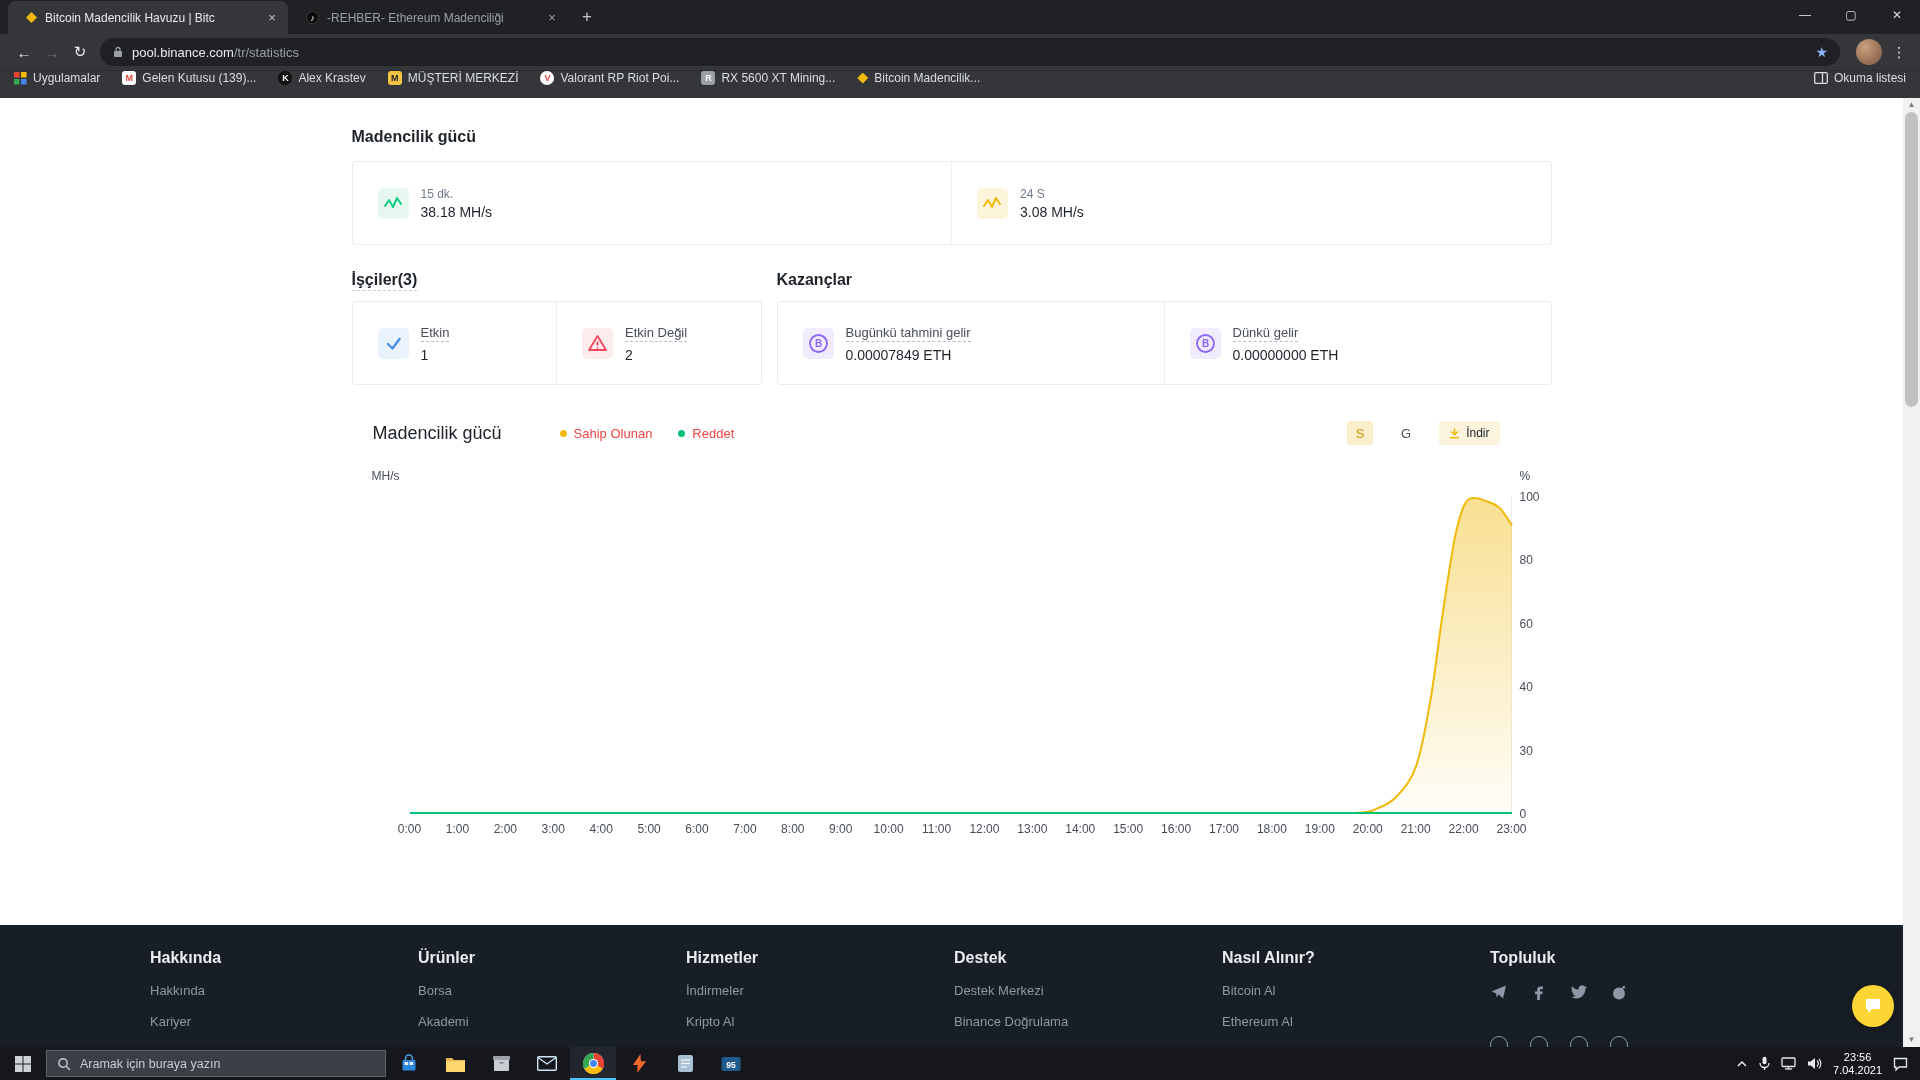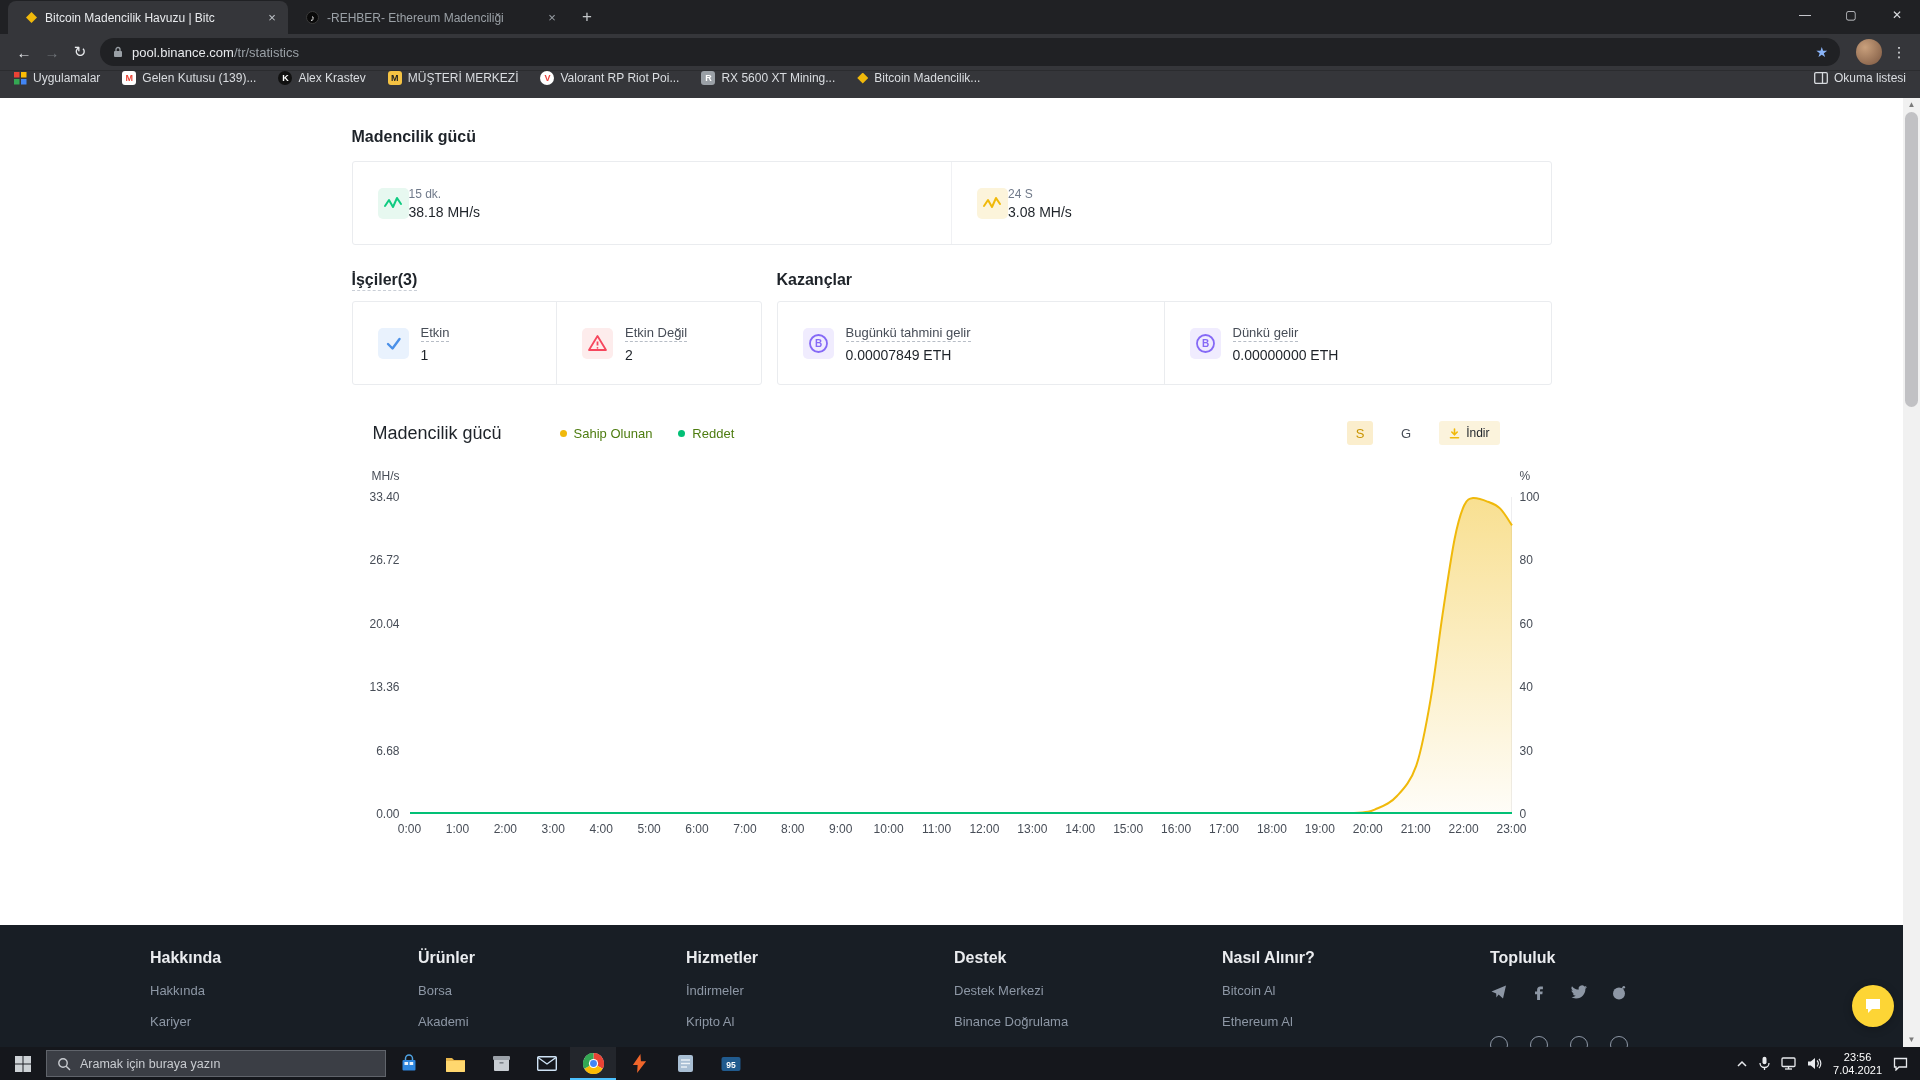--- a/index.html
+++ b/index.html
@@ -39,40 +39,40 @@
 
   
   .viewport { flex:1; background:#fff; position:relative; overflow:hidden; }
   .page-scroll { position:absolute; left:0; top:0; right:17px; bottom:0; display:flex; flex-direction:column; overflow:hidden;justify-content:space-between; }
   .page-content { height:827px; overflow:hidden; flex:none; }
   .page { width:1200px; margin:0 auto; }
   .section-title { font-size:16px; font-weight:600; color:#1E2329; }
   .dotted { border-bottom:1px dashed #C9CED6; padding-bottom:2px; }
   .card { border:1px solid #EAECEF; border-radius:3px; background:#fff; display:flex; }
   .stats-card { margin-top:15px; height:84px; }
-  .stat { flex:1; display:flex; align-items:center; padding-left:25px; }
+  .stat { flex:1; display:flex; align-items:center; gap:12px; padding-left:25px; }
   .stat + .stat { border-left:1px solid #F0F1F4; }
   .ic { width:31px; height:31px; border-radius:5px; display:flex; align-items:center; justify-content:center; flex:none; }
   .ic.green { background:#E7F8F0; } .ic.yellow { background:#FCF4DB; }
   .ic.blue { background:#E9F2FD; } .ic.red { background:#FDECEC; } .ic.purple { background:#F0ECFE; }
   .stat-label { font-size:12px; color:#707A8A; }
   .stat-value { font-size:14px; color:#1E2329; font-weight:500; margin-top:3px; }
   .dashed-label { font-size:13px; color:#474D57; border-bottom:1px dashed #B7BDC6; display:inline-block; padding-bottom:1px; }
   .mini-value { font-size:14px; color:#1E2329; margin-top:5px; }
   .two-col { display:flex; gap:15px; margin-top:26px; }
   .col-left { width:410px; flex:none; } .col-right { flex:1; }
   .mini-card { margin-top:12px; height:84px; }
   .mini-item { flex:1; display:flex; align-items:center; gap:12px; padding-left:25px; }
   .mini-item + .mini-item { border-left:1px solid #EAECEF; }
 
   
   .chart-head { display:flex; align-items:center; margin-top:36px; padding:0 0 0 21px; height:24px; }
   .chart-title { font-size:18px; font-weight:500; color:#1E2329; }
   .legend { display:flex; align-items:center; gap:26px; margin-left:58px; }
-  .legend-item { display:flex; align-items:center; gap:7px; font-size:13px; color:#4d7c0f; }
+  .legend-item { display:flex; align-items:center; gap:7px; font-size:13px; color:#ef4444; }
   .dot { width:7px; height:7px; border-radius:50%; flex:none; }
   .controls { margin-left:auto; display:flex; align-items:center; gap:20px; padding-right:52px; }
   .range-btn { min-width:26px; height:24px; border-radius:3px; display:flex; align-items:center; justify-content:center; font-size:13px; color:#474D57; }
   .range-btn.selected { background:#FBEECD; color:#C99400; }
   .download-btn { height:24px; border-radius:3px; background:#FBF3DC; display:flex; align-items:center; gap:6px; padding:0 10px; font-size:12px; color:#1E2329; }
   .chart-area { position:relative; margin-top:22px; height:380px; }
   .axis-unit { position:absolute; top:2px; font-size:12px; color:#474D57; }
   .axis-unit.left { left:0; width:48px; text-align:right; }
   .axis-unit.right { left:1168px; }
   .yticks { position:absolute; top:30px; height:317px; width:48px; }
@@ -309,28 +309,20 @@
                     <path d="M1.5 9.8 h8" stroke="#F0B90B" stroke-width="1.6" stroke-linecap="round"></path>
                   </svg>
                 <span>İndir</span>
               </span>
             </span>
           </div>
 
           <div class="chart-area">
             <div class="axis-unit left">MH/s</div>
             <div class="axis-unit right">%</div>
-            <div class="yticks left" id="yticks-left">
-                <div class="ytick" style="top: 0px;">33.40</div>
-                <div class="ytick" style="top: 63.4px;">26.72</div>
-                <div class="ytick" style="top: 126.8px;">20.04</div>
-                <div class="ytick" style="top: 190.2px;">13.36</div>
-                <div class="ytick" style="top: 253.6px;">6.68</div>
-                <div class="ytick" style="top: 317px;">0.00</div>
-              </div>
             <div class="yticks right" id="yticks-right">
                 <div class="ytick" style="left: 0px; top: 0px;">100</div>
                 <div class="ytick" style="left: 0px; top: 63.4px;">80</div>
                 <div class="ytick" style="left: 0px; top: 126.8px;">60</div>
                 <div class="ytick" style="left: 0px; top: 190.2px;">40</div>
                 <div class="ytick" style="left: 0px; top: 253.6px;">30</div>
                 <div class="ytick" style="left: 0px; top: 317px;">0</div>
               </div>
             <div class="plot">
               <svg id="chart-svg" width="1102" height="317" viewBox="0 0 1102 317">

